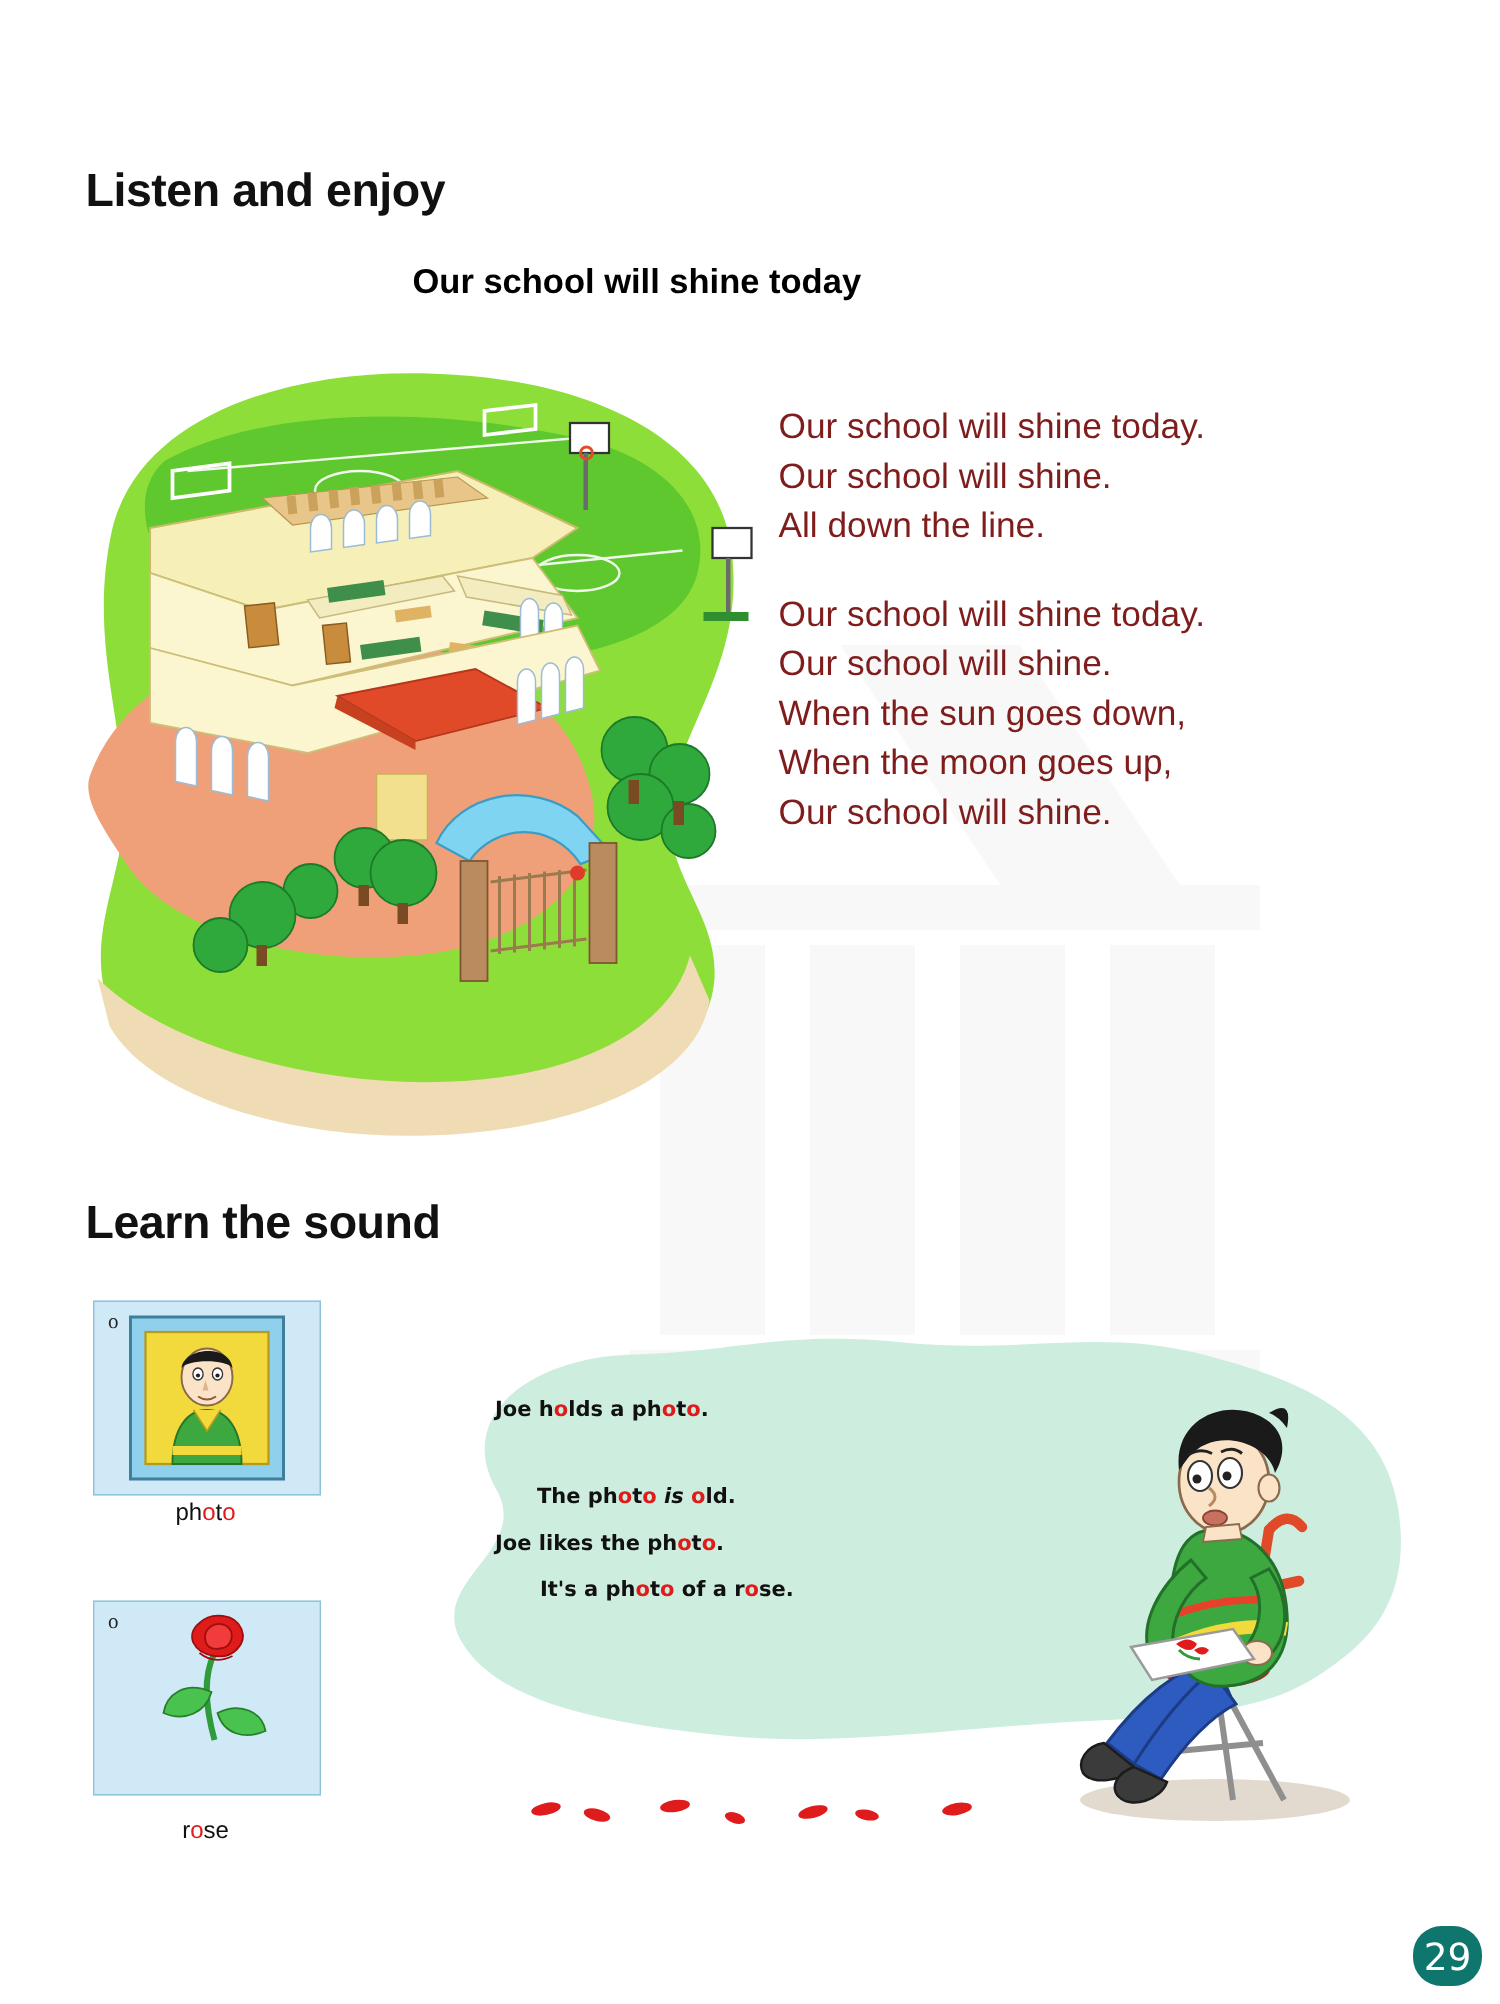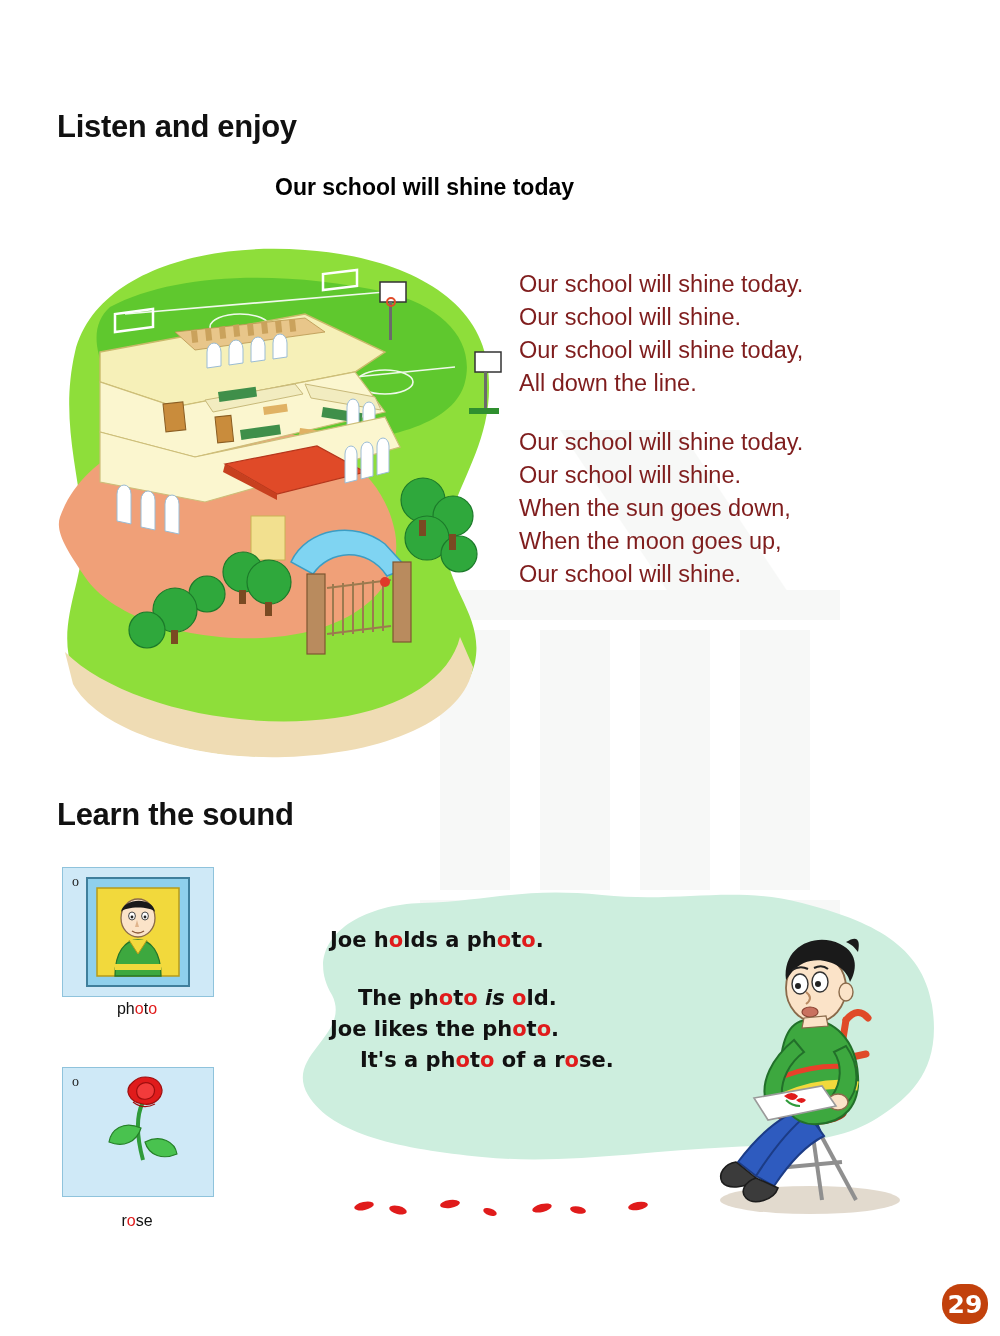--- a/index.html
+++ b/index.html
@@ -112,21 +112,21 @@
     top: 885px;
     width: 690px;
     height: 330px;
   }
 
   .chant {
     position: absolute;
     left: 330px;
     top: 925px;
     width: 360px;
-    font-size: 21px;
+    font-size: 14px;
     font-weight: bold;
     color: #111111;
     line-height: 31px;
     font-family: "DejaVu Sans", sans-serif;
   }
   .chant .l { display: block; white-space: nowrap; }
   .chant .l2 { padding-left: 28px; margin-top: 27px; }
   .chant .l4 { padding-left: 30px; }
   .chant .o { color: #e01b1b; }
   .chant .it { font-style: italic; }
@@ -140,24 +140,24 @@
     height: 330px;
   }
 
   
   .page-badge {
     position: absolute;
     right: 12px;
     bottom: 12px;
     width: 46px;
     height: 40px;
-    background: #c2410c;
+    background: #0f766e;
     color: #ffffff;
     font-size: 25px;
-    font-weight: bold;
+    font-weight: normal;
     display: flex;
     align-items: center;
     justify-content: center;
     font-family: "DejaVu Sans", sans-serif;
     border-radius: 19px;
   }
 </style>
 </head>
 <body>
 
@@ -324,21 +324,20 @@
         <rect x="210" y="370" width="7" height="14"></rect>
         <rect x="116" y="398" width="7" height="14"></rect>
       </g>
     </g>
   </svg>
 
   <div class="lyrics">
     <div class="stanza">
       <div class="line">Our school will shine today.</div>
       <div class="line">Our school will shine.</div>
-      <div class="line">Our school will shine today,</div>
       <div class="line">All down the line.</div>
     </div>
     <div class="stanza">
       <div class="line">Our school will shine today.</div>
       <div class="line">Our school will shine.</div>
       <div class="line">When the sun goes down,</div>
       <div class="line">When the moon goes up,</div>
       <div class="line">Our school will shine.</div>
     </div>
   </div>

